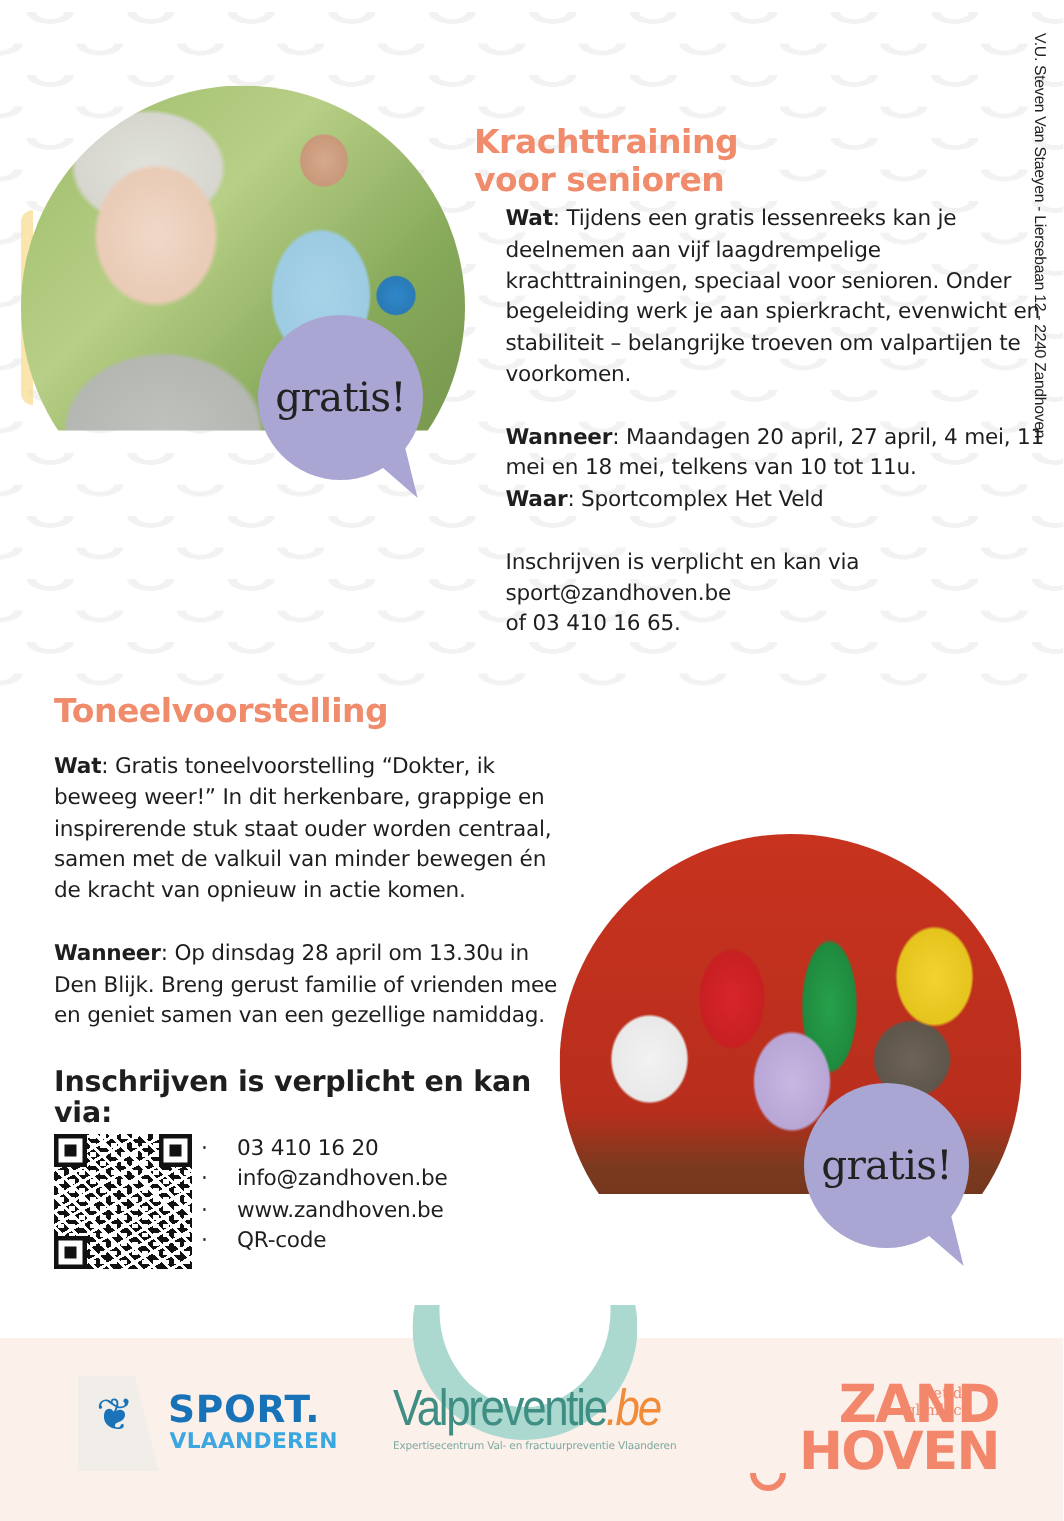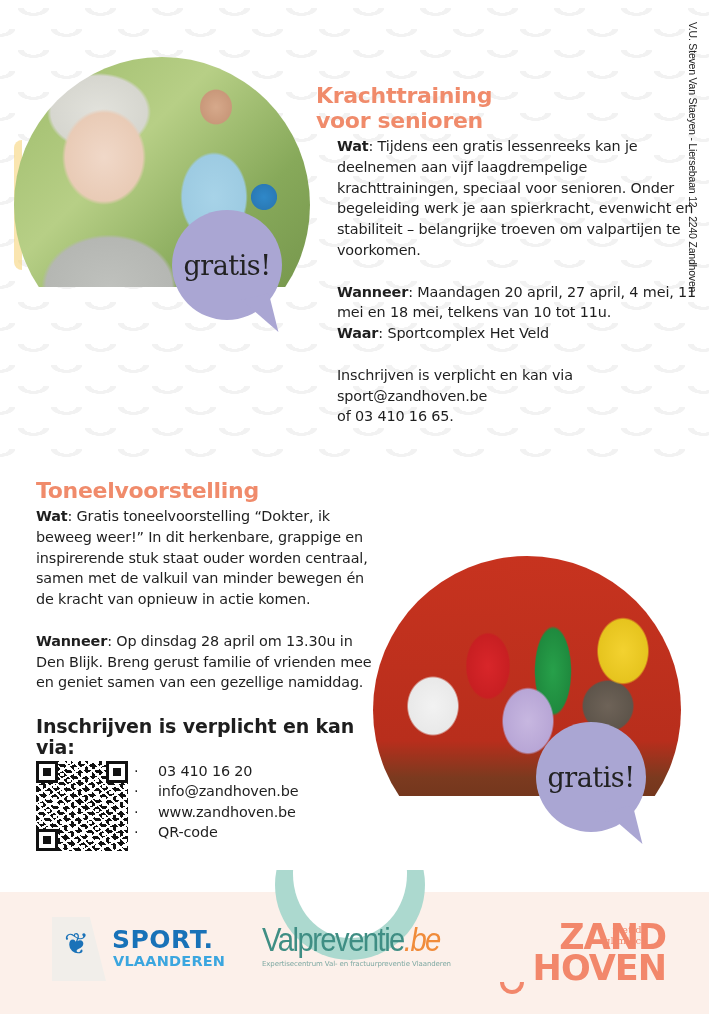--- a/index.html
+++ b/index.html
@@ -90,22 +90,22 @@
     color: #f08b6b; font-size: 22px; line-height: 25px; letter-spacing: -0.3px;
   }
   .body-text {
     font-size: 14.4px; line-height: 20.8px; color: #1e1e1e; letter-spacing: -0.15px;
   }
   .body-text b { font-weight: bold; }
   .gap { height: 20.8px; }
 
   .sec1 { position: absolute; left: 316px; top: 83px; width: 390px; }
   .sec1 .body-text { margin-top: 3px; margin-left: 21px; }
-  .sec2 { position: absolute; left: 36px; top: 478px; width: 340px; }
-  .sec2 .body-text { margin-top: 3px; }
+  .sec2 { position: absolute; left: 36px; top: 462px; width: 340px; }
+  .sec2 .body-text { margin-top: 14px; }
 
   .reg-title { font-weight: bold; font-size: 19px; margin-top: 2px; }
   .reg-row { display: flex; margin-top: 3px; }
   .qr {
     width: 92px; height: 90px; position: relative;
     background:
       repeating-linear-gradient(90deg, #111 0 3px, transparent 3px 7px),
       repeating-linear-gradient(0deg, #111 0 3px, #fff 3px 6px);
     background-blend-mode: normal;
   }

